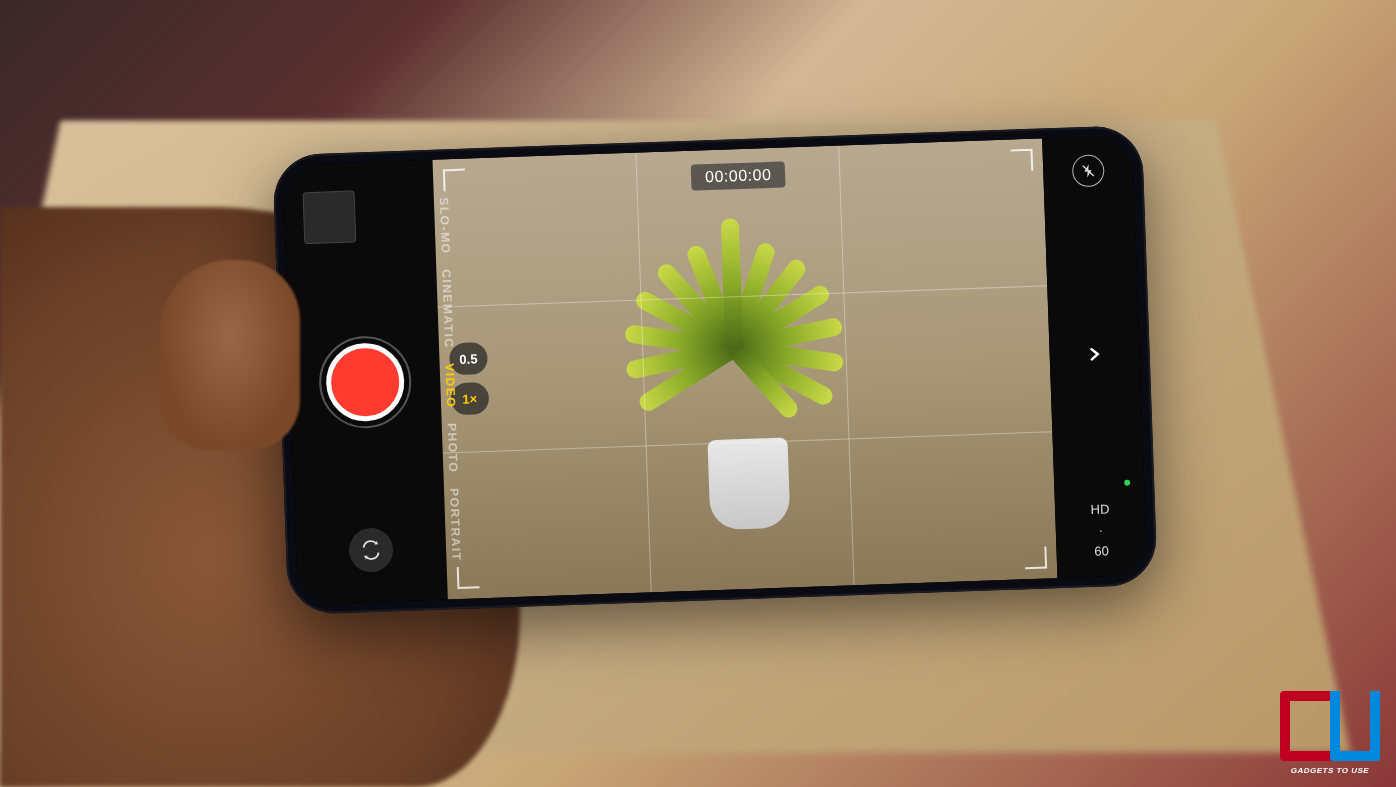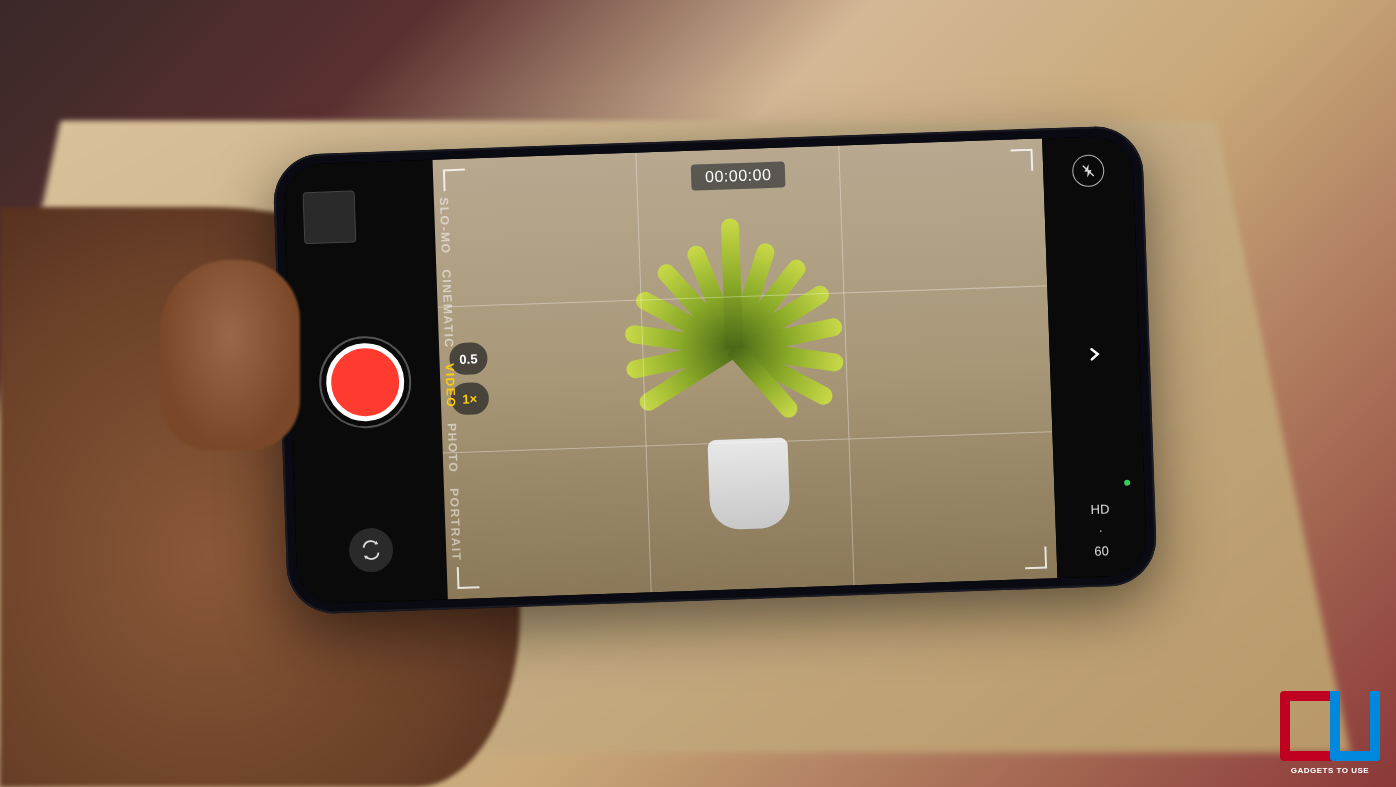--- a/index.html
+++ b/index.html
@@ -323,20 +323,21 @@
     .wm-text {
       position: absolute;
       bottom: -4px;
       left: 0;
       right: 0;
       text-align: center;
       font-size: 8px;
       font-weight: 700;
       color: #fff;
       letter-spacing: 0.5px;
+      font-style: italic;
     }
   </style>
 </head>
 <body>
 
 <div class="table-surface"></div>
 <div class="hand"></div>
 <div class="thumb"></div>
 
 <div class="phone">

